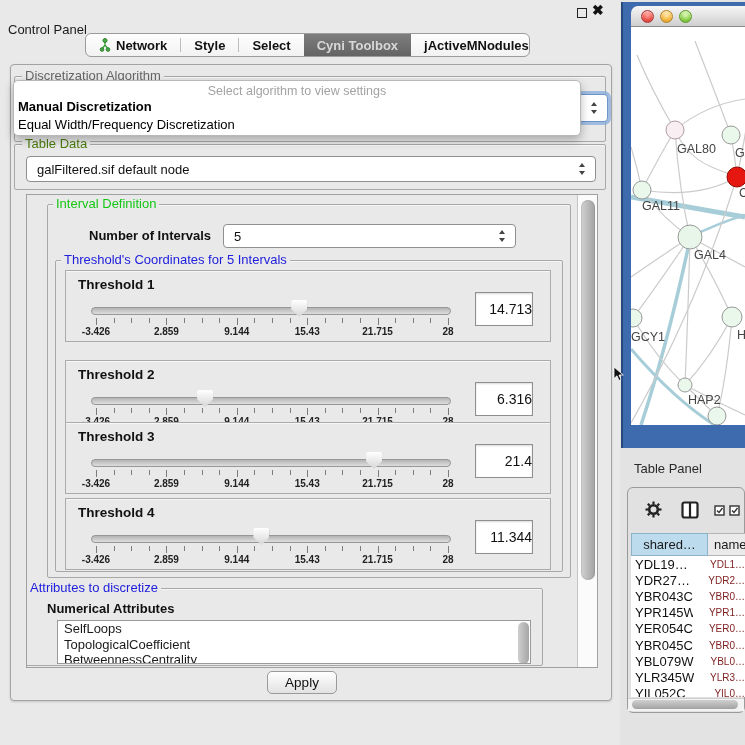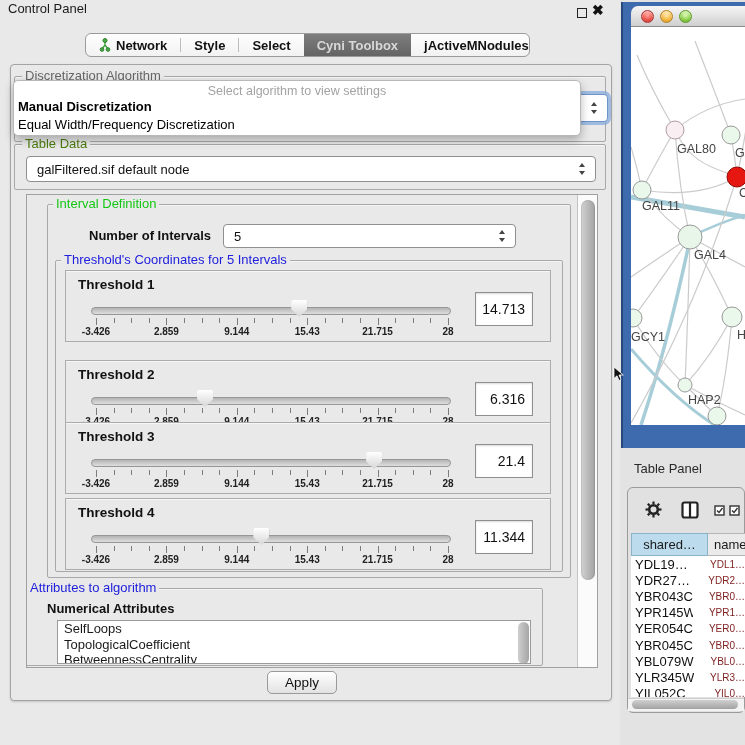--- a/index.html
+++ b/index.html
@@ -1,21 +1,21 @@
 <!DOCTYPE html>
 <html><head>
 <meta charset="utf-8">
 <style>
   * { margin:0; padding:0; box-sizing:border-box; font-family:"Liberation Sans",sans-serif; }
   html,body { background:#e9e9e9; }
   #app { position:relative; width:745px; height:745px; background:#e9e9e9; overflow:hidden; }
   .abs { position:absolute; }
 
   
-  .cp-title { left:8px; top:1px; font-size:13px; color:#1a1a1a; }
+  .cp-title { left:8px; top:22px; font-size:13px; color:#1a1a1a; }
   .float-btn { left:577px; top:8px; width:10px; height:10px; border:1.5px solid #222; background:transparent; }
   .close-btn { left:592px; top:2px; font-size:14px; font-weight:bold; color:#111; }
 
   .top-tabs { left:85px; top:33px; width:445px; height:24px; background:linear-gradient(#fefefe,#f2f2f2);
               border:1px solid #9b9b9b; border-radius:6px; display:flex; align-items:stretch; overflow:hidden; }
   .top-tabs .tab { display:flex; align-items:center; gap:5px; padding:0 13px; font-size:13px; font-weight:bold; color:#111; flex:none; }
   .top-tabs .tab.sel { background:linear-gradient(#7d7d7d,#646464); color:#d8d8d8; }
   .top-tabs .sep { width:1px; height:14px; background:#bdbdbd; align-self:center; flex:none; }
 
   .outer-panel { left:10px; top:64px; width:602px; height:637px; border:1px solid #a3a3a3; border-radius:4px; background:#e9e9e9;
@@ -64,21 +64,21 @@
   .th-track { position:absolute; left:25px; top:36px; width:360px; height:8px; border-radius:4px;
               background:linear-gradient(#b4b4b4,#dedede); border:1px solid #979797; }
   .th-thumb { position:absolute; top:29px; width:16px; height:17px;
               background:linear-gradient(#ffffff,#d6d6d6);
               clip-path:polygon(8% 0,92% 0,100% 10%,100% 55%,50% 100%,0 55%,0 10%);
               filter:drop-shadow(0 0 1px #777); }
   .tick { position:absolute; width:1px; background:#7c7c7c; }
   .tick.minor { height:5px; } .tick.major { height:7px; }
   .tick-lab { position:absolute; width:60px; text-align:center; font-size:10px; font-weight:bold; color:#222; }
   .th-val { position:absolute; left:409px; top:21px; width:58px; height:34px; background:#fff; border:1px solid #8f8f8f;
-            font-size:14px; color:#111; text-align:right; padding-right:7px; box-shadow:inset 0 1px 2px rgba(0,0,0,.15); }
+            font-size:14px; color:#111; text-align:right; box-shadow:inset 0 1px 2px rgba(0,0,0,.15); }
 
   .grp-attr { left:-6px; top:393px; width:522px; height:78px; }
   .attr-label { left:0px; top:386px; }
   .numattr-label { left:20px; top:406px; font-size:13px; font-weight:bold; color:#111; }
   .attr-list { left:30px; top:425px; width:474px; height:44px; background:#fff; border:1px solid #9a9a9a; overflow:hidden; }
   .attr-item { font-size:13px; color:#1a1a1a; line-height:15.5px; padding-left:6px; white-space:nowrap; }
   .attr-sb { position:absolute; right:1px; top:1px; width:11px; height:42px; border-radius:6px;
              background:linear-gradient(90deg,#cfcfcf,#a5a5a5); }
 
   .apply-btn { left:267px; top:671px; width:70px; height:23px; background:linear-gradient(#ffffff,#e2e2e2);
@@ -312,21 +312,21 @@
             <div class="tick-lab" style="left:140.8px;top:55px">9.144</div>
             <div class="tick-lab" style="left:211.2px;top:55px">15.43</div>
             <div class="tick-lab" style="left:281.6px;top:55px">21.715</div>
             <div class="tick-lab" style="left:352.0px;top:55px">28</div>
             <div class="th-thumb" style="left:187.4px"></div>
             <input class="th-val" value="11.344" style="">
           </div>
         </div>
 
       <div class="abs grp grp-attr"></div>
-      <span class="abs grp-label lbl-blue attr-label">Attributes to algorithm</span>
+      <span class="abs grp-label lbl-blue attr-label">Attributes to discretize</span>
       <span class="abs numattr-label">Numerical Attributes</span>
       <div class="abs attr-list" id="attrList">
 
       <div class="attr-item">SelfLoops</div>
           <div class="attr-item">TopologicalCoefficient</div>
           <div class="attr-item">BetweennessCentrality</div>
           <div class="attr-sb"></div>
         </div>
     </div>
     <div class="vsb">

